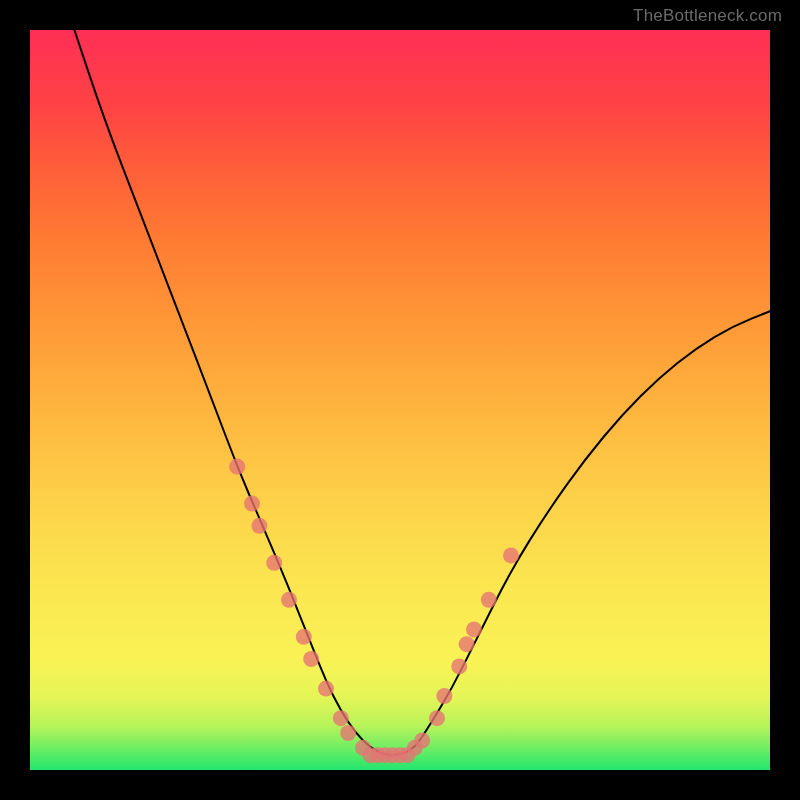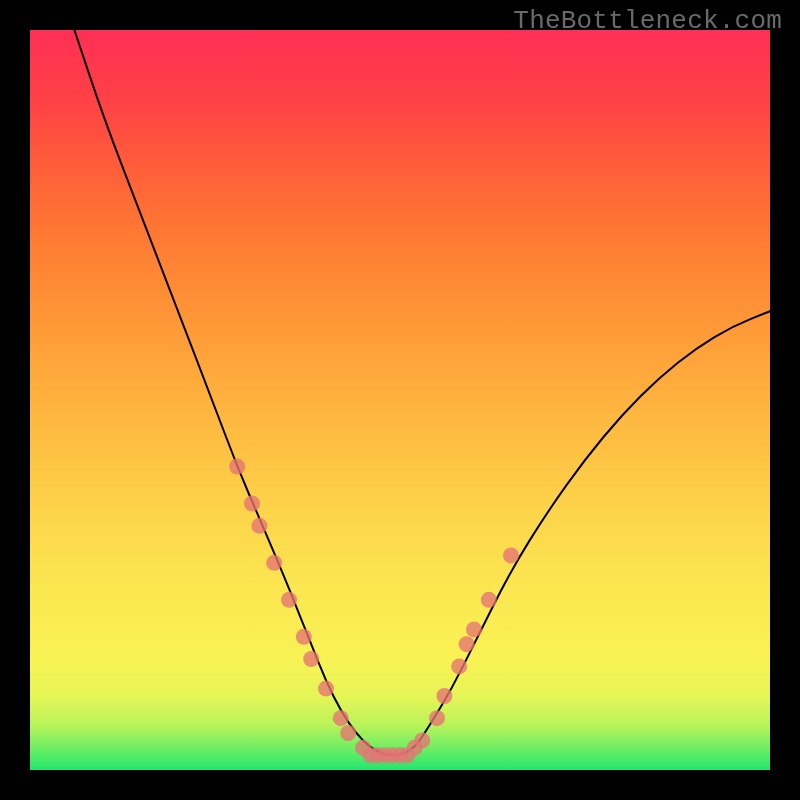--- a/index.html
+++ b/index.html
@@ -34,22 +34,22 @@
       #ff7a33 72%,
       #ff5c3a 82%,
       #ff4245 90%,
       #ff2f55 100%
     );
   }
   .watermark {
     position: absolute;
     top: 6px;
     right: 18px;
-    font-family: Liberation Mono, monospace;
-    font-size: 26px;
+    font-family: Liberation Sans, sans-serif;
+    font-size: 17px;
     color: #6a6a6a;
     font-weight: 500;
     letter-spacing: 0.2px;
   }
   svg.curve {
     position: absolute;
     left: 0;
     top: 0;
     width: 740px;
     height: 740px;

